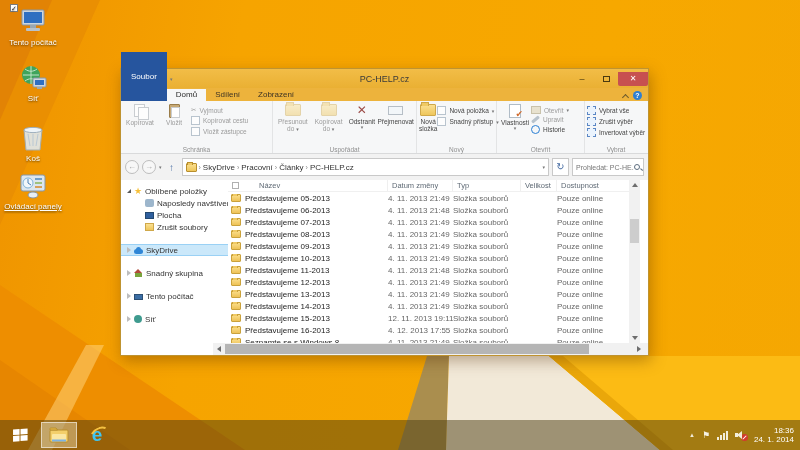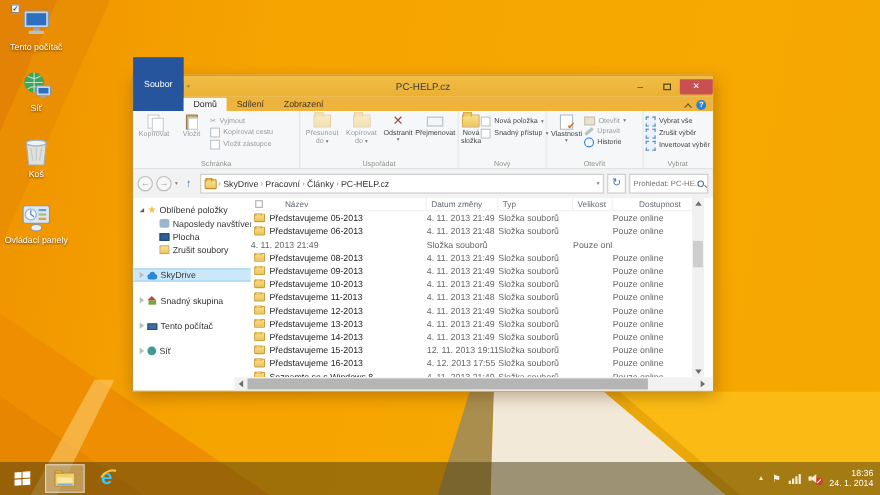--- a/index.html
+++ b/index.html
@@ -205,21 +205,21 @@
 <div class="dicon" style="left:2px;top:122px;">
   <div class="ic">
     <svg width="26" height="28" viewBox="0 0 26 28">
         <path d="M4 6 L6 26 L20 26 L22 6 Z" fill="#dfe9f0" stroke="#9fb0be" opacity=".9"></path>
         <ellipse cx="13" cy="6" rx="9" ry="2.6" fill="#eef4f8" stroke="#9fb0be"></ellipse>
         <path d="M8 10 l2 12 M13 10 v12 M18 10 l-2 12" stroke="#b9c8d4" fill="none"></path>
       </svg>
   </div>
   <div>Koš</div>
 </div>
-<div class="dicon" style="left:2px;top:182px;">
+<div class="dicon" style="left:2px;top:170px;text-decoration:underline;">
   <div class="ic">
     <svg width="30" height="28" viewBox="0 0 30 28">
         <rect x="3" y="3" width="24" height="16" rx="2" fill="#dce6ee" stroke="#8796a5"></rect>
         <circle cx="10" cy="11" r="5" fill="#f2f7fb" stroke="#7fb2d9"></circle>
         <path d="M10 7 v4 l3 2" stroke="#4a7fb5" fill="none"></path>
         <rect x="17" y="6" width="7" height="2" fill="#6f9fca"></rect>
         <rect x="17" y="10" width="7" height="2" fill="#9ec27f"></rect>
         <rect x="17" y="14" width="7" height="2" fill="#d9a05a"></rect>
         <ellipse cx="15" cy="23" rx="5" ry="3" fill="#e8eef4" stroke="#8796a5"></ellipse>
       </svg>
@@ -444,21 +444,21 @@
         </div>
         <div class="hcell">
             <span>Datum změny</span>
           </div>
         <div class="hcell">
             <span>Typ</span>
           </div>
         <div class="hcell">
             <span>Velikost</span>
           </div>
-        <div class="hcell" style="border-right:none;margin-left:20px;">
+        <div class="hcell" style="border-right:none;">
             <span>Dostupnost</span>
           </div>
       </div>
       <div class="lrows">
   <div class="lrow">
     <div class="c-name">
       <span class="rfold"></span>
       <span>Představujeme 05-2013</span>
     </div>
     <div class="c">4. 11. 2013 21:49</div>
@@ -472,20 +472,24 @@
       <span class="rfold"></span>
       <span>Představujeme 06-2013</span>
     </div>
     <div class="c">4. 11. 2013 21:48</div>
     <div class="c">Složka souborů</div>
     <div class="c"></div>
     <div class="c">Pouze online</div>
   </div>
 
   <div class="lrow">
+    <div class="c-name">
+      <span class="rfold"></span>
+      <span>Představujeme 07-2013</span>
+    </div>
     <div class="c">4. 11. 2013 21:49</div>
     <div class="c">Složka souborů</div>
     <div class="c"></div>
     <div class="c">Pouze online</div>
   </div>
 
   <div class="lrow">
     <div class="c-name">
       <span class="rfold"></span>
       <span>Představujeme 08-2013</span>

